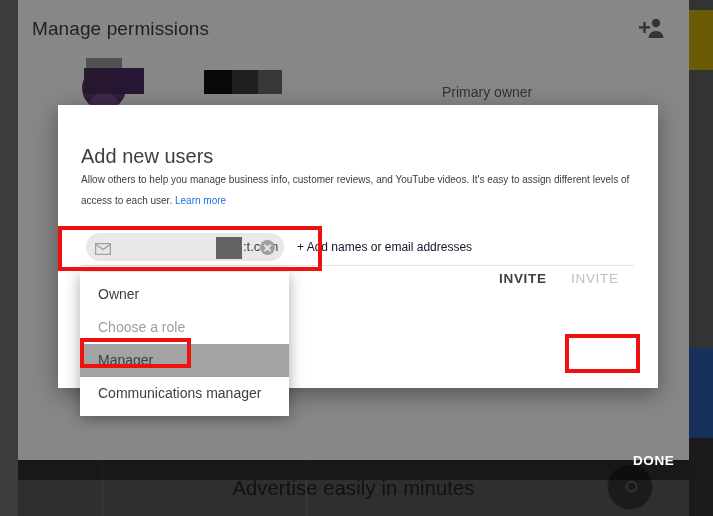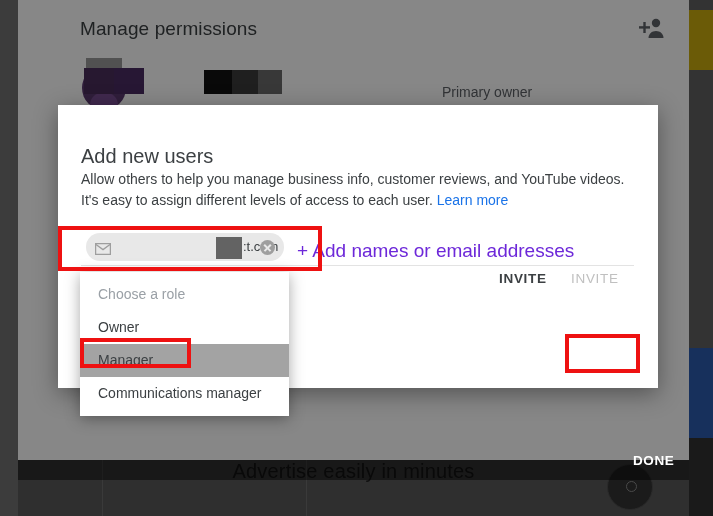--- a/index.html
+++ b/index.html
@@ -17,21 +17,21 @@
   .bg-strip-right{position:absolute;right:0;top:0;width:24px;height:516px;background:#333333;}
   .bg-right-yellow{position:absolute;right:0;top:10px;width:24px;height:60px;background:#6b5b07;}
   .bg-right-blue{position:absolute;right:0;top:348px;width:24px;height:90px;background:#17305c;}
   .bg-right-dark{position:absolute;right:0;top:438px;width:24px;height:78px;background:#1a1a1a;}
 
   .bg-card{position:absolute;left:18px;top:0;right:24px;bottom:0;background:#ffffff;}
 
   .bg-header{position:absolute;left:0;top:0;right:0;height:68px;}
   .bg-title{
     position:absolute;left:14px;top:18px;
-    font-size:19px;color:#3c4043;letter-spacing:.1px;margin-left:48px;
+    font-size:19px;color:#3c4043;letter-spacing:.1px;
   }
   .bg-addicon{position:absolute;right:22px;top:16px;width:30px;height:26px;}
 
   .bg-row{position:absolute;left:14px;top:62px;right:4px;height:58px;}
   .avatar{
     position:absolute;left:50px;top:4px;width:44px;height:44px;border-radius:50%;
     background:#5b3a70;overflow:hidden;
   }
   .avatar:after{
     content:"";position:absolute;left:8px;top:26px;width:28px;height:26px;border-radius:50% 50% 0 0;
@@ -41,21 +41,21 @@
   .rd1{left:54px;top:-4px;width:36px;height:22px;background:#9a9a9a;}
   .rd2{left:52px;top:6px;width:30px;height:26px;background:#4a2f5c;}
   .rd3{left:82px;top:6px;width:30px;height:26px;background:#4b2d63;}
   .rd4{left:172px;top:8px;width:28px;height:24px;background:#121212;}
   .rd5{left:200px;top:8px;width:26px;height:24px;background:#3c3c3c;}
   .rd6{left:226px;top:8px;width:24px;height:24px;background:#6a6a6a;}
   .bg-role{position:absolute;left:410px;top:22px;font-size:14px;color:#5f6368;}
 
   .bg-bottombar{
     position:absolute;left:0;bottom:0;right:0;height:56px;background:#2f2f2f;
-    display:flex;align-items:flex-start;justify-content:center;
+    display:flex;align-items:center;justify-content:center;
   }
   .bg-bottombar .promo{font-size:20px;color:#111;letter-spacing:.2px;}
   .bg-bottom-round{
     position:absolute;right:36px;bottom:6px;width:44px;height:44px;border-radius:50%;
     background:#1b1b1b;border:1px solid #2a2a2a;
   }
   .bg-bottom-round:after{
     content:"";position:absolute;left:18px;top:16px;width:9px;height:9px;border-radius:50%;
     border:1px solid #4a4a4a;
   }
@@ -66,41 +66,41 @@
   .dim{position:absolute;left:18px;top:0;right:24px;top:0;height:480px;background:rgba(0,0,0,.47);}
 
   
   .dialog{
     position:absolute;left:58px;top:105px;width:600px;height:283px;
     background:#ffffff;box-shadow:0 6px 22px rgba(0,0,0,.38);
   }
   .dlg-title{position:absolute;left:23px;top:22px;font-size:20px;color:#3c4043;margin-top:18px;}
   .dlg-desc{
     position:absolute;left:23px;top:64px;width:552px;
-    font-size:14px;line-height:21px;color:#3c4043;
+    font-size:10px;line-height:21px;color:#3c4043;
   }
   .dlg-desc a{color:#1a73e8;text-decoration:none;}
 
   .field-wrap{position:absolute;left:23px;top:126px;width:553px;height:34px;border-bottom:1px solid #e3e3e3;}
   .chip{
     position:absolute;left:5px;top:2px;width:198px;height:28px;border-radius:14px;
     background:#e8e8e8;display:flex;align-items:center;
   }
   .chip-mail{margin-left:9px;width:16px;height:12px;position:relative;flex:0 0 auto;}
   .chip-redact{position:absolute;left:130px;top:4px;width:26px;height:22px;background:#636363;}
   .chip-text{position:absolute;left:157px;top:6px;font-size:13px;color:#3c4043;}
   .chip-x{
     position:absolute;right:9px;top:7px;width:15px;height:15px;border-radius:50%;background:#9e9e9e;
   }
   .chip-x:before,.chip-x:after{
     content:"";position:absolute;left:3px;top:6.5px;width:9px;height:1.6px;background:#e8e8e8;
   }
   .chip-x:before{transform:rotate(45deg);}
   .chip-x:after{transform:rotate(-45deg);}
-  .field-ph{position:absolute;left:216px;top:9px;font-size:19px;color:#6d28d9;text-align:right;}
+  .field-ph{position:absolute;left:216px;top:9px;font-size:12px;color:#0f172a;text-align:right;}
 
   .dlg-cancel{
     position:absolute;left:441px;top:166px;font-size:13.5px;font-weight:bold;color:#3c4043;
     letter-spacing:.7px;
   }
   .dlg-invite{
     position:absolute;left:513px;top:166px;font-size:13.5px;font-weight:normal;color:#c0c0c0;
     letter-spacing:.7px;
   }
 
@@ -198,22 +198,22 @@
         <span class="chip-x"></span>
       </div>
       <div class="field-ph">+ Add names or email addresses</div>
     </div>
 
     <div class="dlg-cancel">INVITE</div>
     <div class="dlg-invite">INVITE</div>
   </div>
 
   <div class="dropdown">
+    <div class="dd-item">Owner</div>
     <div class="dd-item placeholder">Choose a role</div>
-    <div class="dd-item">Owner</div>
     <div class="dd-item selected">Manager</div>
     <div class="dd-item">Communications manager</div>
   </div>
 
   <div class="redbox rb-field"></div>
   <div class="redbox rb-manager"></div>
   <div class="redbox rb-invite"></div>
 
 </div>
 

